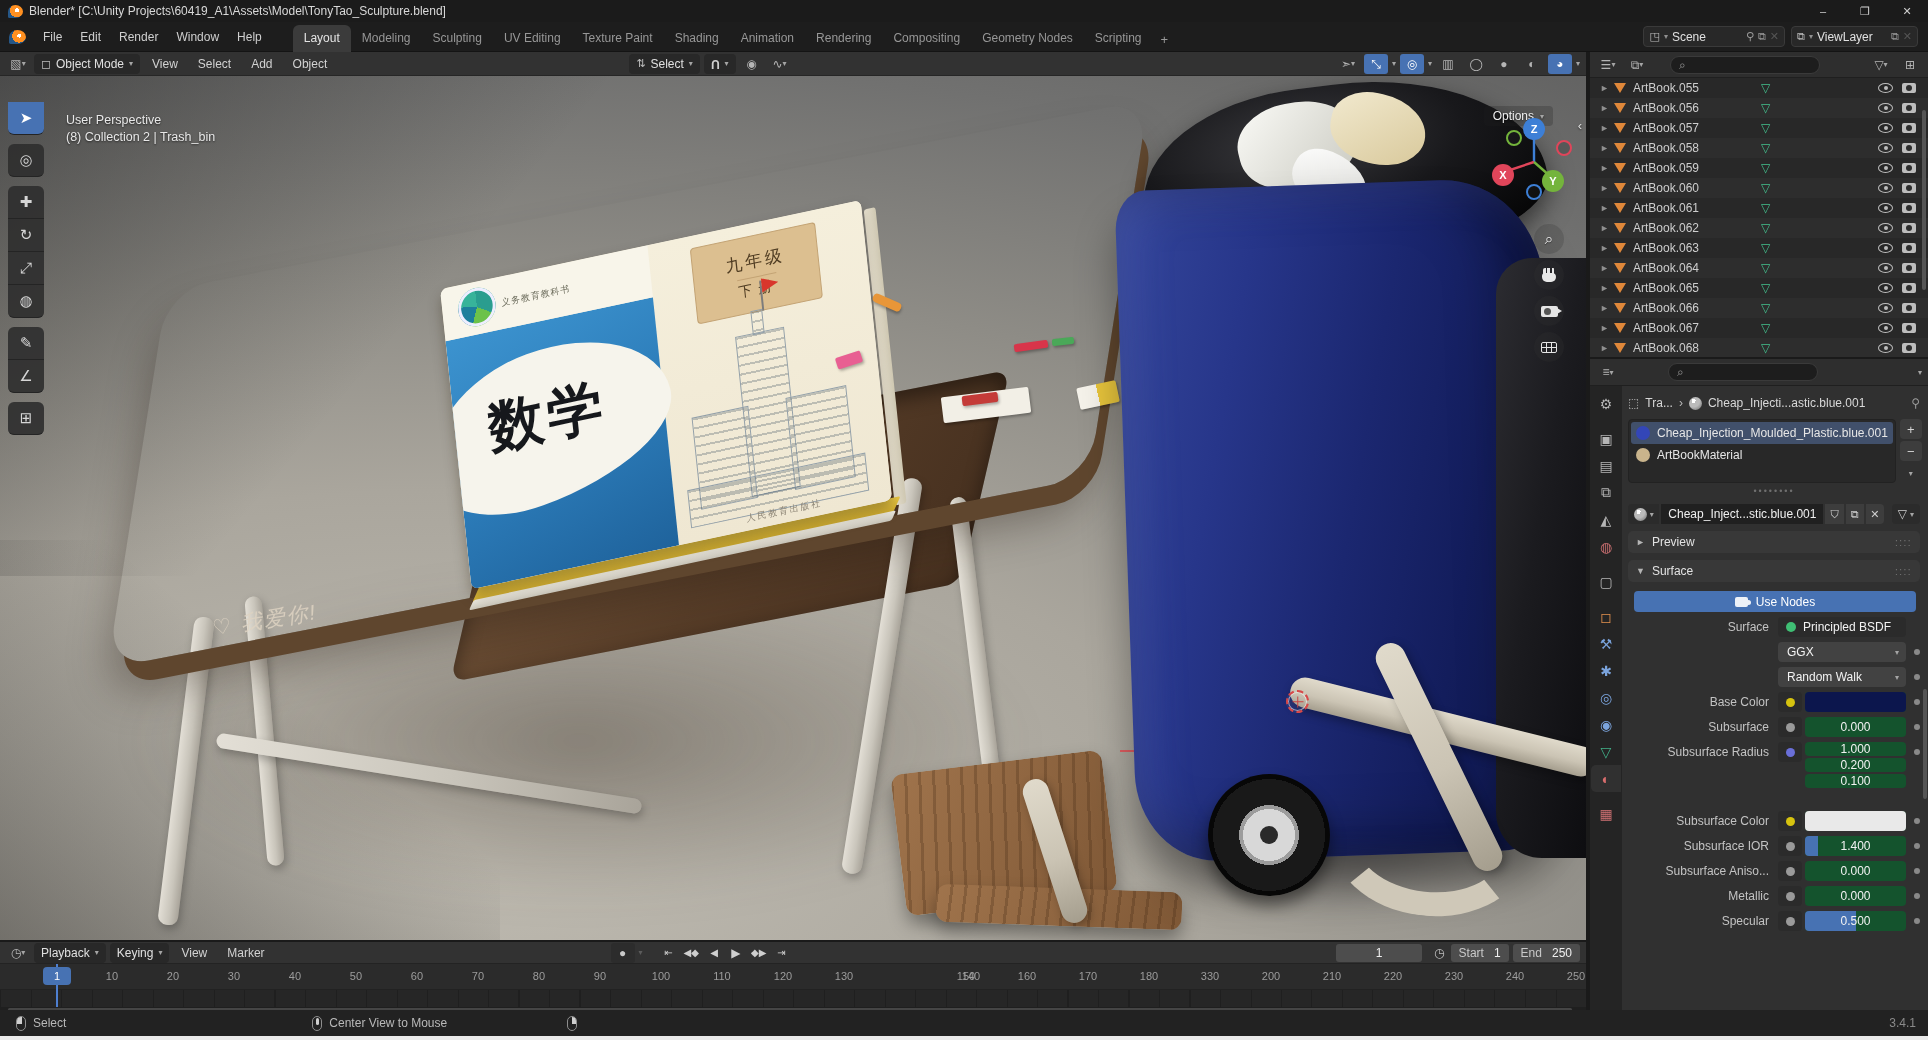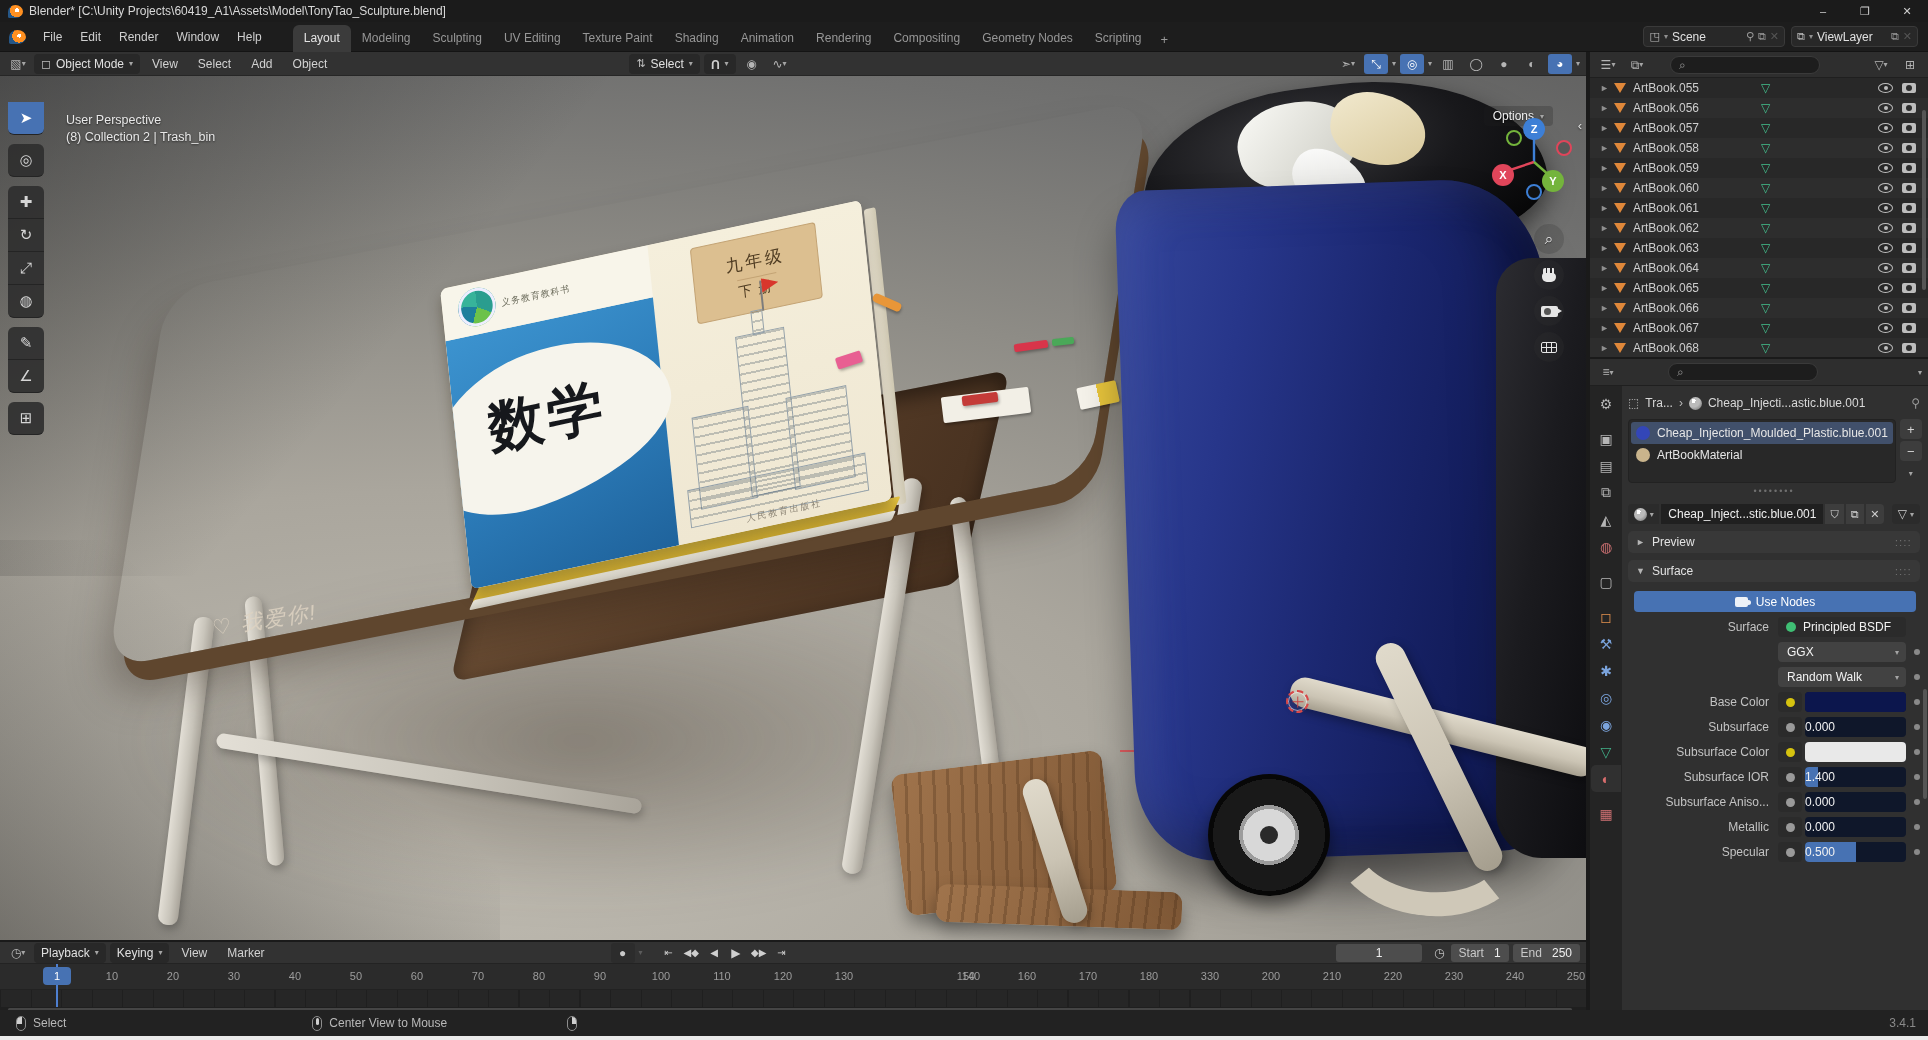--- a/index.html
+++ b/index.html
@@ -183,21 +183,21 @@
   .panel-hdr { height:22px; background:#383838; border-radius:5px; display:flex; align-items:center; gap:7px; padding:0 8px; margin-top:7px; color:#e2e2e2; }
   .panel-hdr .arr { color:#b5b5b5; font-size:9px; }
   .panel-dots { margin-left:auto; color:#777; font-size:10px; letter-spacing:1.5px; }
   .usenodes { height:21px; margin:9px 4px 2px 6px; background:#4772b3; border-radius:4px; display:flex; align-items:center; justify-content:center; gap:8px; color:#fff; }
   .node-ico { width:13px; height:10px; background:#fff; border-radius:2px; opacity:.9; position:relative; }
   .node-ico::after { content:""; position:absolute; right:-3px; top:3px; width:5px; height:5px; border-radius:50%; background:#fff; }
   .frow { display:flex; align-items:center; height:20px; margin-top:5px; }
   .frow .flabel { width:150px; text-align:right; padding-right:9px; color:#c3c3c3; white-space:nowrap; overflow:hidden; }
   .fchip { width:24px; height:20px; background:#2b2b2b; border-radius:4px; display:flex; align-items:center; justify-content:center; margin-right:3px; flex:0 0 auto; }
   .fchip .d { width:9px; height:9px; border-radius:50%; }
-  .fwidget { flex:1; height:20px; border-radius:4px; position:relative; overflow:hidden; background:#0f172a; display:flex; align-items:center; color:#f2f2f2; }
+  .fwidget { flex:1; height:20px; border-radius:4px; position:relative; overflow:hidden; background:#14532d; display:flex; align-items:center; justify-content:center; color:#f2f2f2; }
   .fwidget.dark { background:#2b2b2b; justify-content:flex-start; padding-left:8px; gap:7px; }
   .fwidget.drop { background:#424242; justify-content:flex-start; padding-left:9px; }
   .fwidget.drop .chev { position:absolute; right:7px; }
   .fwidget .fillbar { position:absolute; left:0; top:0; bottom:0; background:#4772b3; }
   .fwidget .vtext { position:relative; z-index:1; }
   .dec-dot { width:6px; height:6px; border-radius:50%; background:#898989; margin-left:8px; flex:0 0 auto; }
   .green-dot { width:10px; height:10px; border-radius:50%; background:#3fbf74; }
   .swatch { position:absolute; inset:0; }
   .vecstack { flex:1; display:flex; flex-direction:column; gap:2px; }
 
@@ -777,20 +777,38 @@
         <span class="flabel">Subsurface</span>
         <span class="fchip">
             <span class="d" style="background: rgb(154, 154, 154);"></span>
           </span>
         <div class="fwidget">
             <span class="vtext">0.000</span>
           </div>
         <span class="dec-dot"></span>
       </div>
 
+      <div class="frow" style="height:64px;align-items:flex-start;">
+        <span class="flabel" style="margin-top:3px;">Subsurface Radius</span>
+        <span class="fchip">
+            <span class="d" style="background: rgb(106, 111, 216);"></span>
+          </span>
+        <div class="vecstack">
+          <div class="fwidget">
+              <span class="vtext">1.000</span>
+            </div>
+          <div class="fwidget">
+              <span class="vtext">0.200</span>
+            </div>
+          <div class="fwidget">
+              <span class="vtext">0.100</span>
+            </div>
+        </div>
+        <span class="dec-dot" style="margin-top:7px;"></span>
+      </div>
 
       <div class="frow">
         <span class="flabel">Subsurface Color</span>
         <span class="fchip">
             <span class="d" style="background: rgb(214, 195, 15);"></span>
           </span>
         <div class="fwidget">
             <span class="swatch" style="background: rgb(233, 233, 233);"></span>
           </div>
         <span class="dec-dot"></span>

